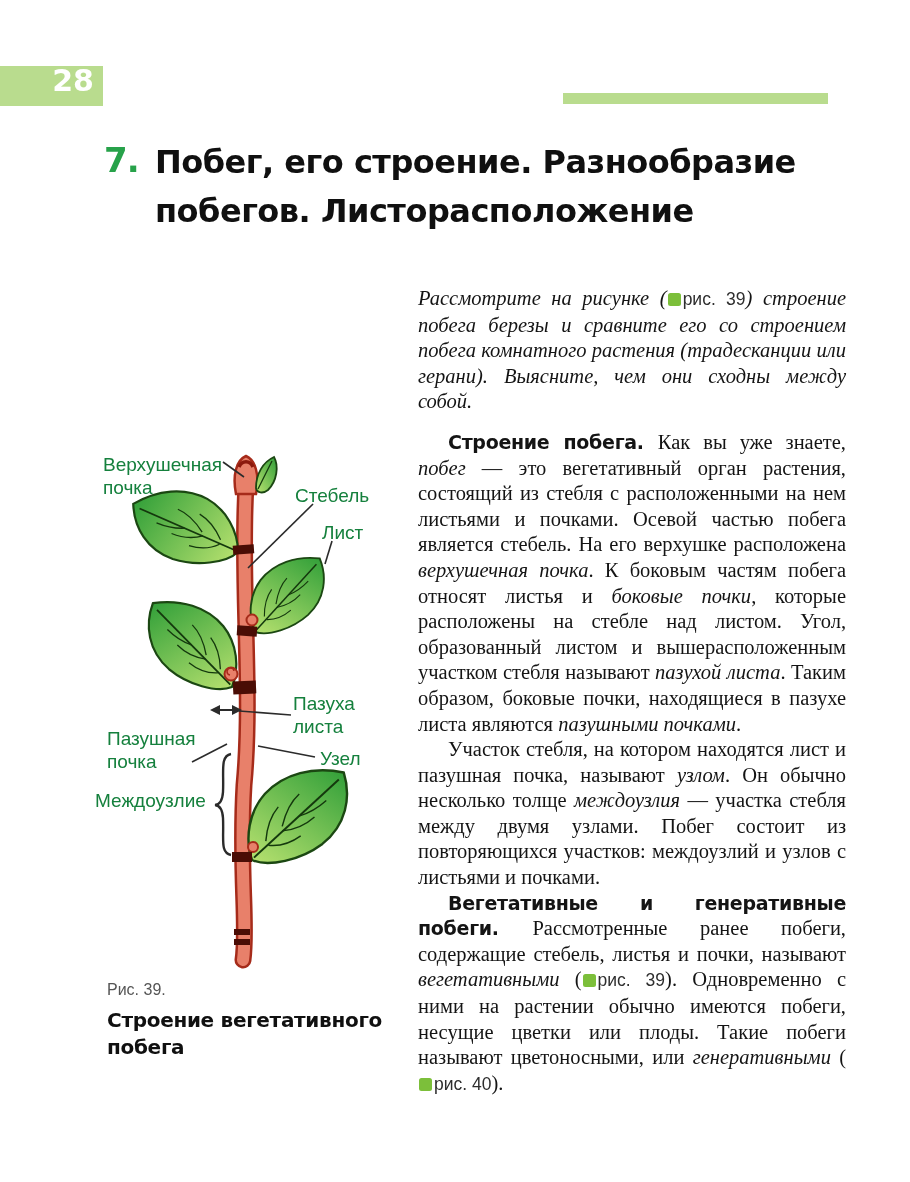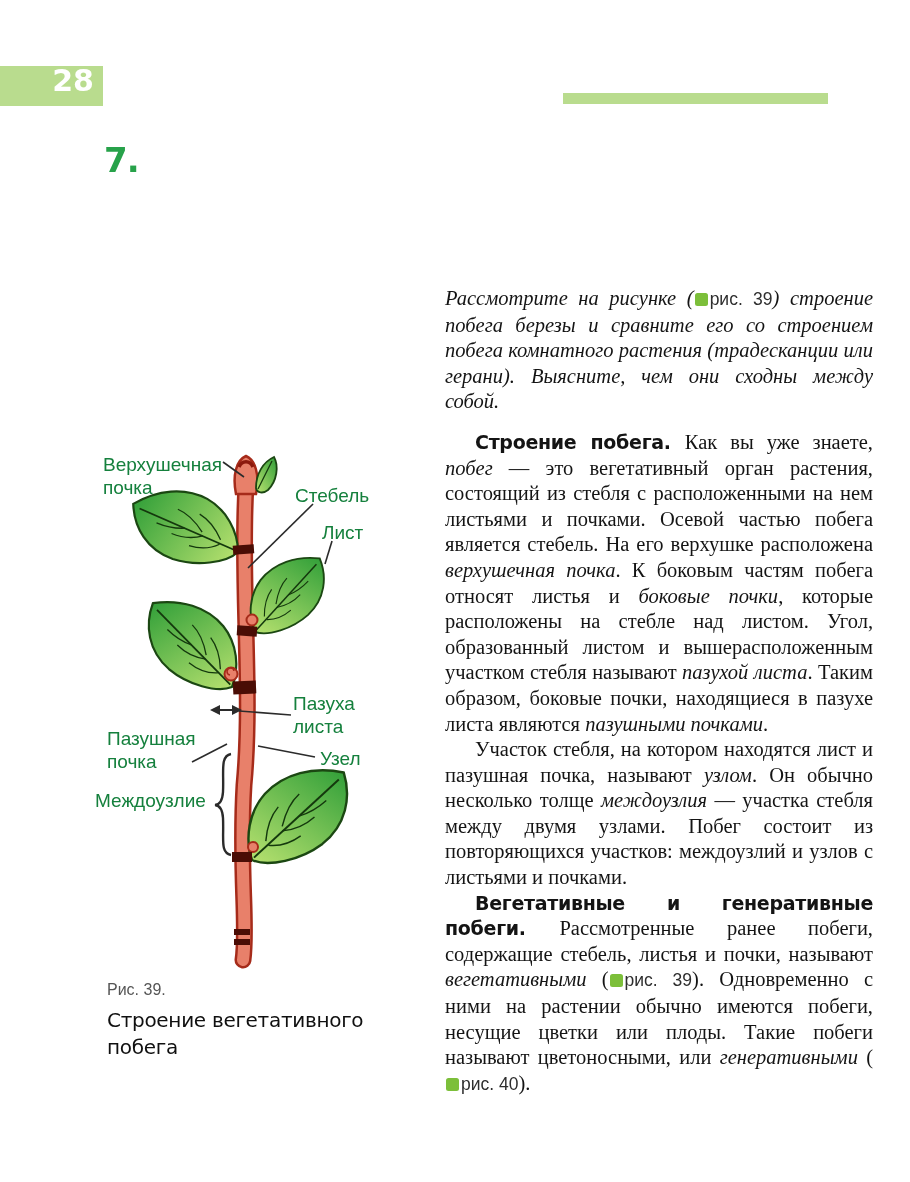--- a/index.html
+++ b/index.html
@@ -28,55 +28,57 @@
   
   .chapter-num{position:absolute;left:104px;top:140px;font-family:"DejaVu Sans",sans-serif;
                font-weight:bold;font-size:34px;color:var(--chapter-green);letter-spacing:-1px;}
   .chapter-title{position:absolute;left:155px;top:138px;width:720px;
                  font-family:"DejaVu Sans",sans-serif;font-weight:bold;font-size:32px;
                  line-height:49px;letter-spacing:-.5px;color:#101010;white-space:pre-line;}
 
   
   .body-col{position:absolute;left:418px;top:286px;width:428px;
             font-family:"Liberation Serif",serif;font-size:20.5px;line-height:25.6px;
-            text-align:justify;color:#141414;hyphens:auto;margin-left:27px;}
+            text-align:justify;color:#141414;hyphens:auto;}
   .para{margin:0;}
   .para.intro{font-style:italic;margin-bottom:15px;}
   .para.indent{text-indent:30px;}
   .seg-i{font-style:italic;}
   .seg-b{font-family:"DejaVu Sans",sans-serif;font-weight:bold;font-style:normal;
          font-size:19px;letter-spacing:-.3px;}
   .seg-fig{font-family:"Liberation Sans",sans-serif;font-style:normal;font-size:17.5px;color:#2e2e2e;}
   .fig-sq{display:inline-block;width:13px;height:13px;background:var(--figref-green);
           border-radius:2.5px;vertical-align:-1px;margin:0 2px 0 1px;}
 
   
   .figure{position:absolute;left:85px;top:440px;width:330px;height:650px;}
   .figure svg{position:absolute;left:0;top:0;}
   .fig-label{position:absolute;font-size:19px;line-height:23px;color:#15803d;white-space:pre-line;}
   .leaf-body{fill:url(#leafGrad);stroke:#1b4712;stroke-width:2.2;}
   .leaf-vein{stroke:#14380d;stroke-width:1.8;fill:none;}
   .leaf-vein2{stroke:#14380d;stroke-width:1.3;fill:none;}
   .pointer{stroke:#2b2b2b;stroke-width:1.6;fill:none;}
   .caption-ref{position:absolute;left:22px;top:541px;font-size:16px;color:#555;}
   .caption-title{position:absolute;left:22px;top:567px;width:280px;
-                 font-family:"DejaVu Sans",sans-serif;font-weight:normal;font-size:20px;
+                 font-family:"DejaVu Sans",sans-serif;font-weight:bold;font-size:20px;
                  line-height:27px;color:#101010;white-space:pre-line;letter-spacing:-.3px;}
 </style>
 </head>
 <body>
 
 <div id="page">
 
   <div class="pagenum-box">
     <span class="pagenum">28</span>
   </div>
   <div class="head-bar"></div>
 
   <div class="chapter-num">7.</div>
+  <div class="chapter-title">Побег, его строение. Разнообразие
+побегов. Листорасположение</div>
 
   <div class="figure">
     <svg width="330" height="650" viewBox="0 0 330 650">
       <defs>
         <linearGradient id="leafGrad" x1="0%" y1="100%" x2="100%" y2="0%">
           <stop offset="0" style="stop-color:var(--leaf-light,#b9e270)"></stop>
           <stop offset="1" style="stop-color:var(--leaf-dark,#2f9e38)"></stop>
         </linearGradient>
         <g id="leaf">
           <path class="leaf-body" d="M 0,0 C -5,-20 1,-44 17,-59 C 36,-76 63,-80 90,-72 C 95,-49 88,-24 65,-9 C 44,4 14,8 0,0 Z"></path>

